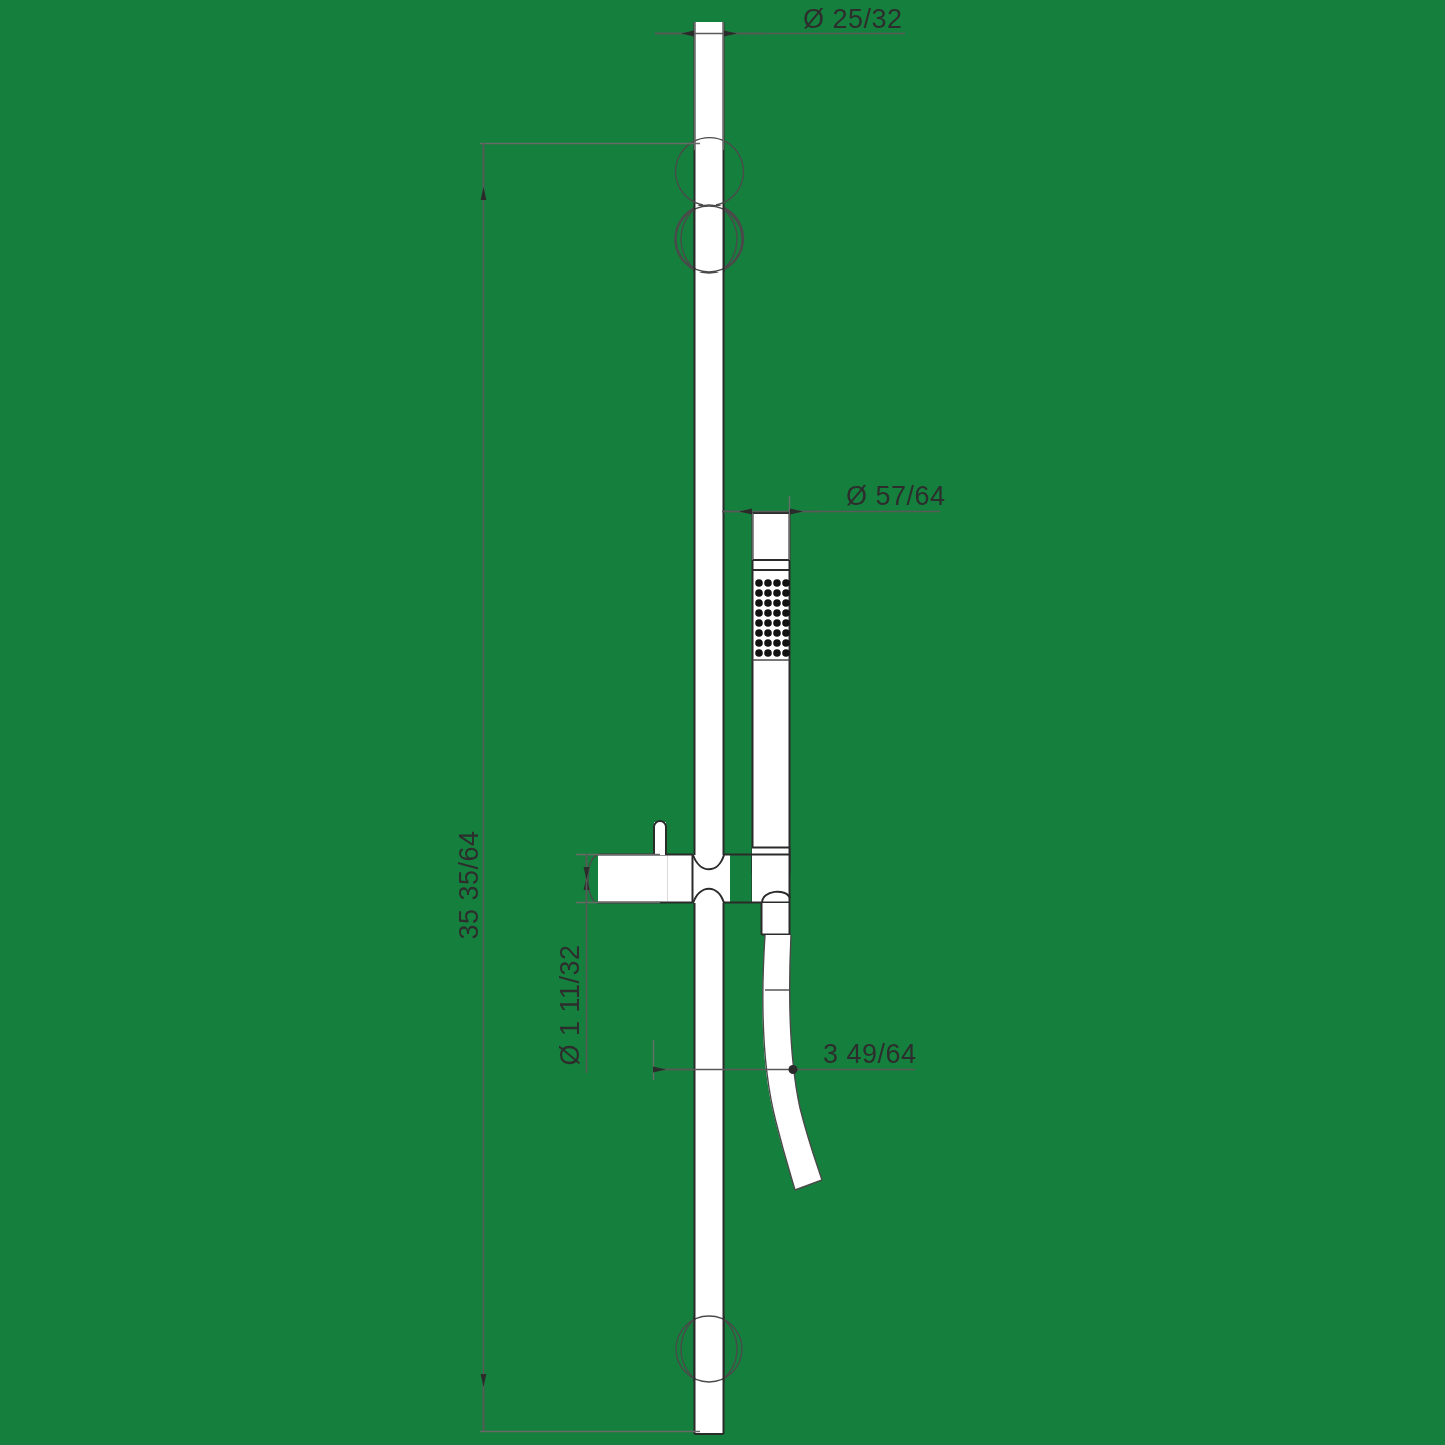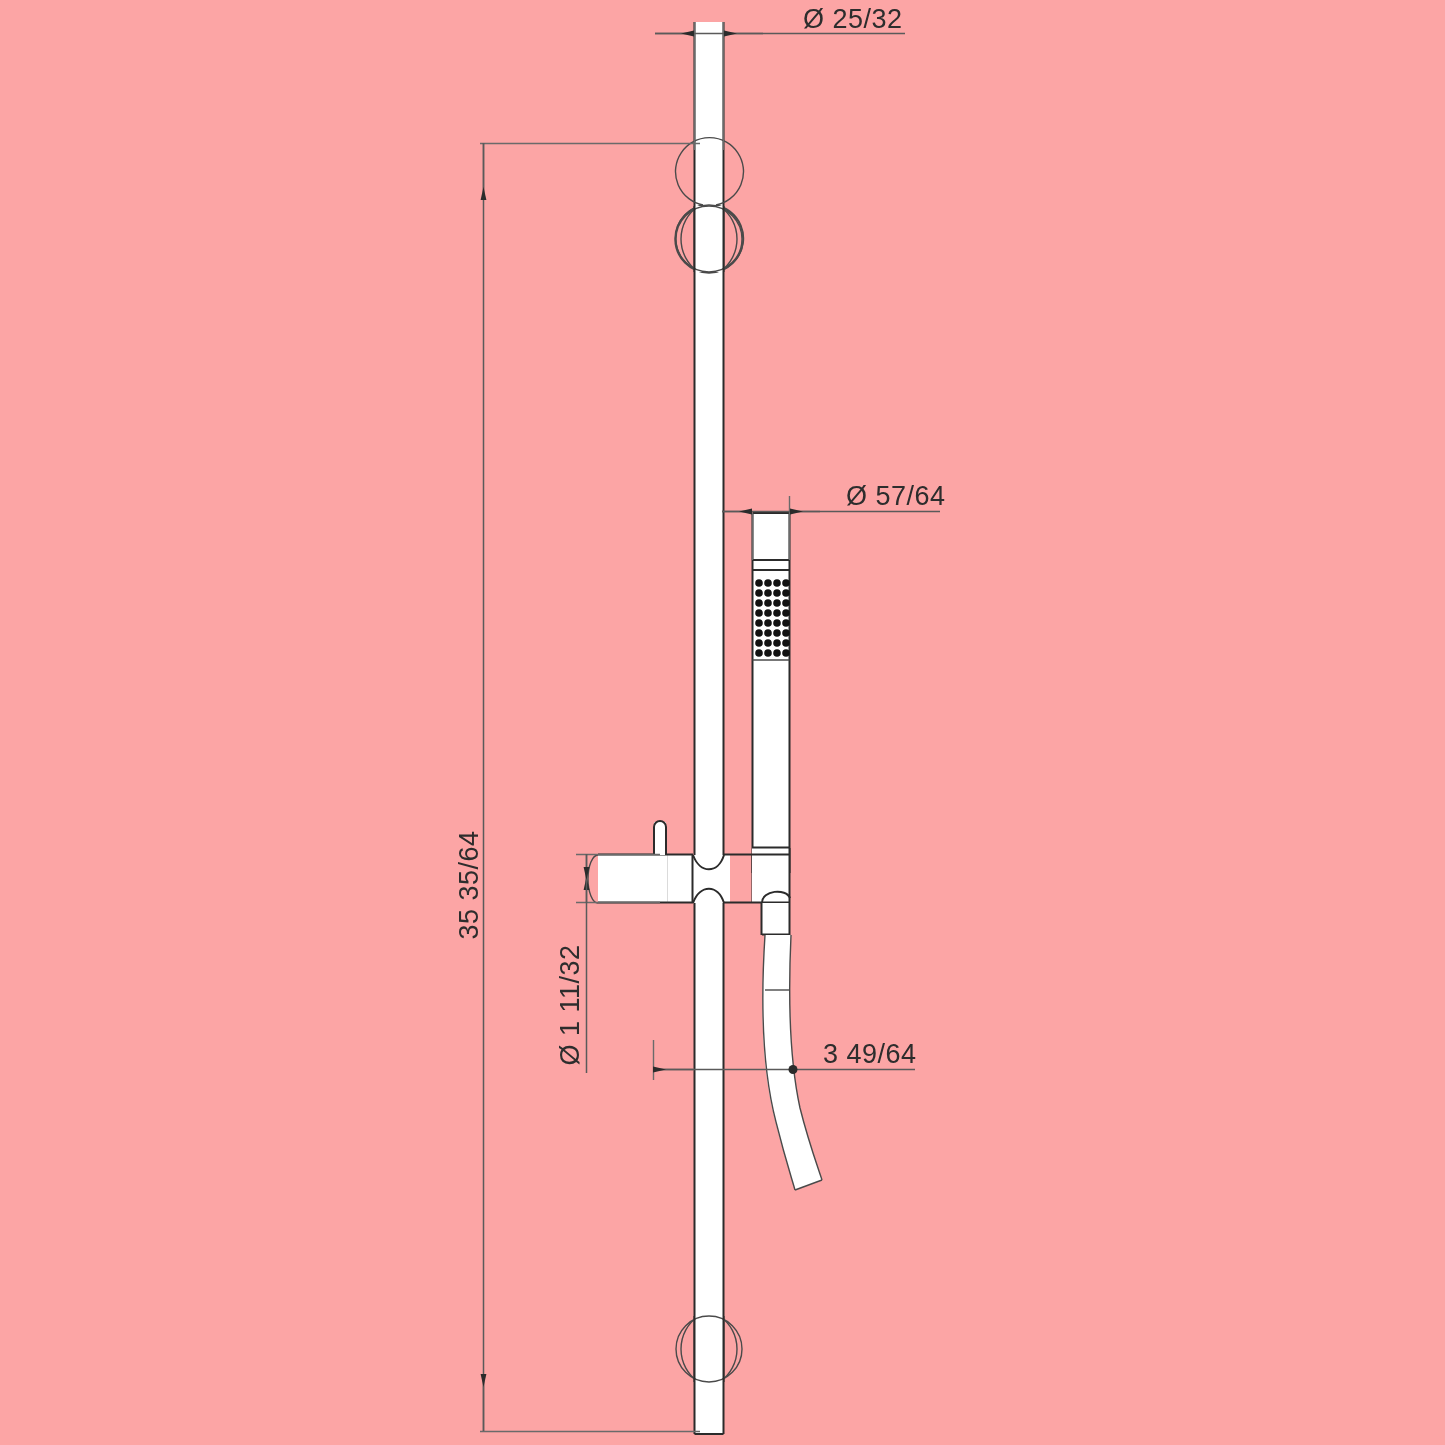--- a/index.html
+++ b/index.html
@@ -1,18 +1,18 @@
 <!DOCTYPE html>
 <html><head>
 <meta charset="utf-8">
 <style>
   html,body{margin:0;padding:0;background:#ffffff;}
   body{width:1445px;height:1445px;overflow:hidden;
        font-family:"Liberation Sans","DejaVu Sans",sans-serif;}
-  #drawing-root{position:relative;width:1445px;height:1445px;background:#fca5a5;}
+  #drawing-root{position:relative;width:1445px;height:1445px;background:#15803d;}
   svg#dwg{display:block;width:1445px;height:1445px;}
   .ln-part{stroke:#2b2b2b;stroke-width:2.0;fill:none;}
   .ln-part-thin{stroke:#4a4a4a;stroke-width:1.4;fill:none;}
   .ln-dim{stroke:#5a5a5a;stroke-width:1.5;fill:none;}
   .ln-ext{stroke:#6a6a6a;stroke-width:1.4;fill:none;}
   .fillw{fill:#ffffff;}
   .dot{fill:#111111;}
   .arrow{fill:#2b2b2b;stroke:none;}
   text.dimtext{font-family:"Liberation Sans","DejaVu Sans",sans-serif;
        font-size:27px;fill:#2d2d2d;letter-spacing:0.5px;}

